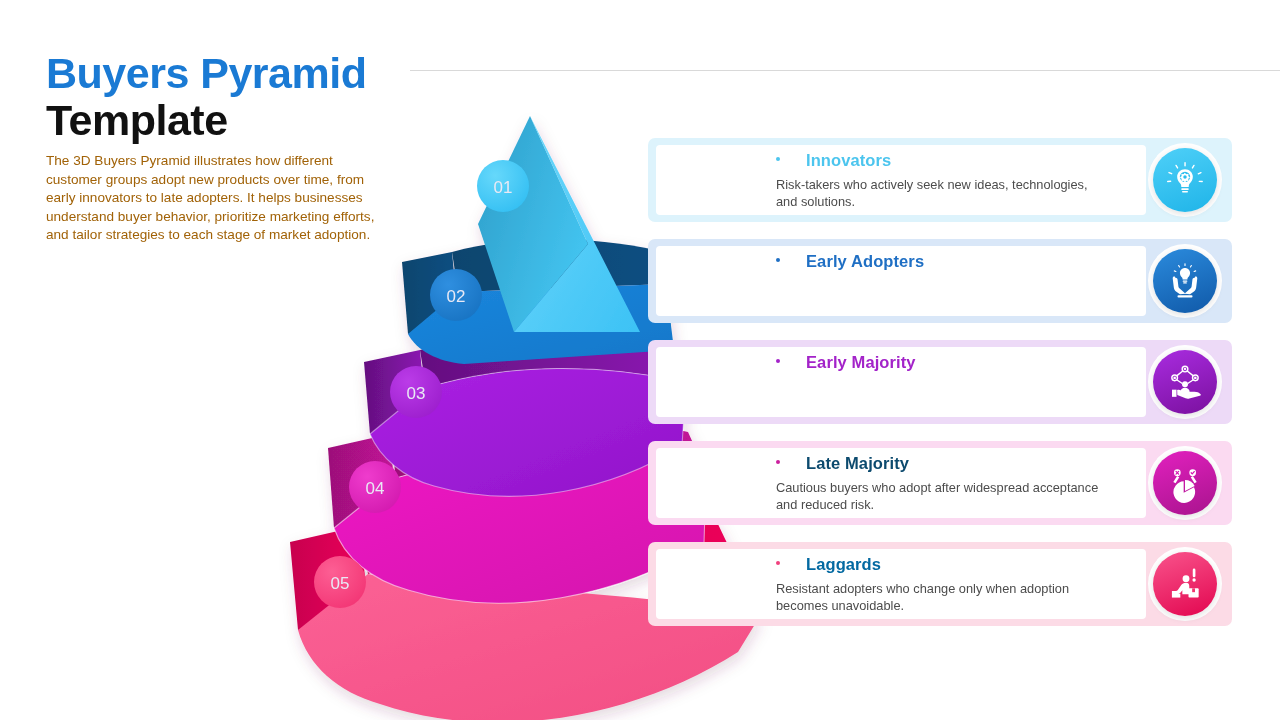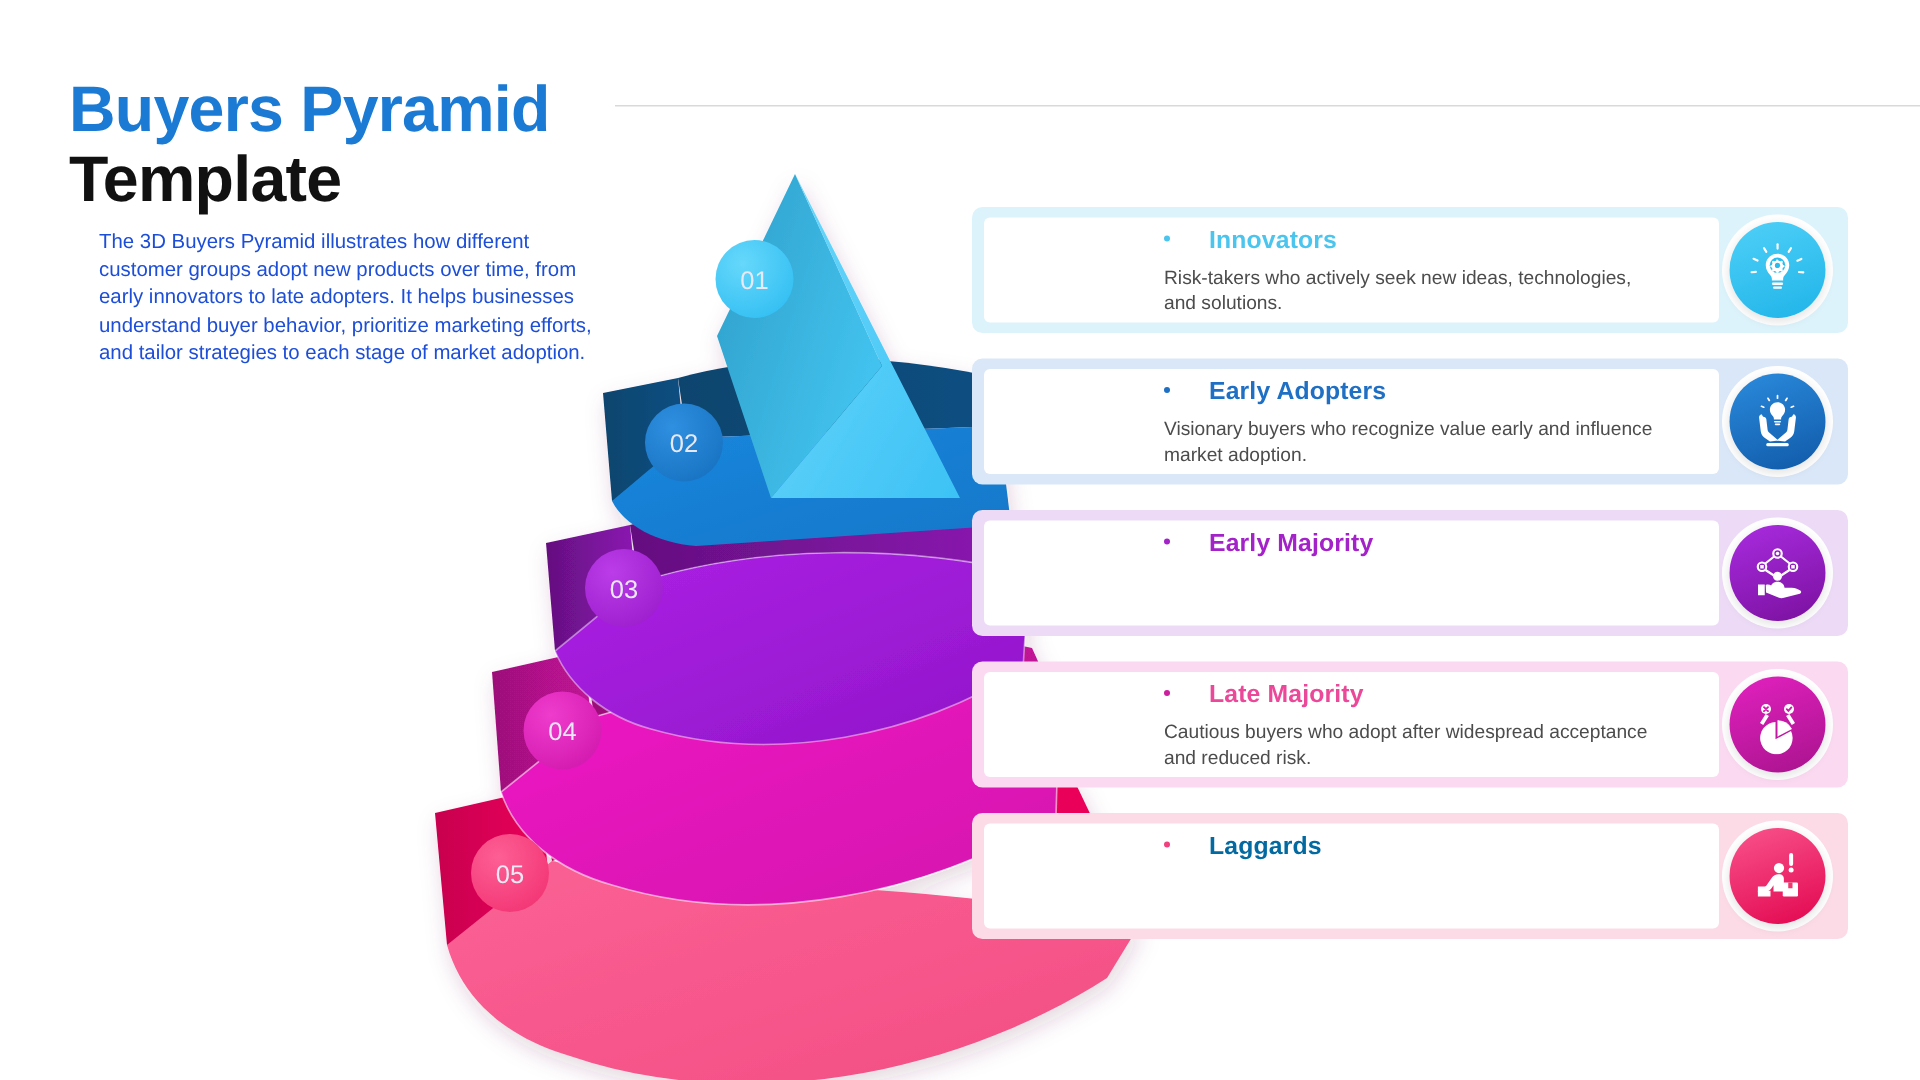--- a/index.html
+++ b/index.html
@@ -19,21 +19,21 @@
   .title-line2{
     font-size:43px;line-height:1.18;font-weight:700;color:#111111;
     letter-spacing:-0.5px;white-space:nowrap;
   }
   .header-rule{
     position:absolute;left:410px;top:70px;right:0px;height:1px;
     background:#d9d9d9;
   }
   .desc{
     position:absolute;left:46px;top:152px;width:340px;
-    font-size:13.6px;line-height:18.5px;color:#1d4ed8;margin-left:20px;
+    font-size:13.6px;line-height:18.5px;color:#a16207;
   }
 
   
   .rows{position:absolute;left:648px;top:138px;width:584px;}
   .row{
     position:relative;height:84px;margin-bottom:17px;
     border-radius:16px;
     text-decoration:underline;
   }
   .row-bg{
@@ -277,21 +277,20 @@
           </svg>
         </div>
       </div>
     </div>
 
     <div class="row">
       <div class="row-bg" style="background:#d9e7f8"></div>
       <div class="row-card"></div>
       <div class="row-text">
         <span class="bullet" style="background:#1f6fc4"></span><span class="row-title" style="color:#1f6fc4">Early Adopters</span>
-        <div class="row-desc">Visionary buyers who recognize value early and influence market adoption.</div>
       </div>
       <div class="icon-wrap">
         <div class="icon-ring"></div>
         <div class="icon-circle" style="background:linear-gradient(160deg,#2b8bdd,#1059a8)">
           <svg viewBox="0 0 48 48" fill="#ffffff">
             <path d="M24 8.5c-3.4 0-6.1 2.7-6.1 6 0 2.1 1.1 3.9 2.3 5 .6.6.9 1.3.9 2.1v.7h5.8v-.7c0-.8.3-1.5.9-2.1 1.2-1.1 2.3-2.9 2.3-5 0-3.3-2.7-6-6.1-6z"></path>
             <rect x="21.2" y="23.5" width="5.6" height="1.3" rx=".65"></rect>
             <rect x="21.8" y="25.6" width="4.4" height="1.3" rx=".65"></rect>
             <rect x="23.3" y="2.6" width="1.4" height="3.4" rx=".7"></rect>
             <rect x="16.2" y="4.6" width="1.4" height="3.4" rx=".7" transform="rotate(-33 16.9 6.3)"></rect>
@@ -331,21 +330,21 @@
             </g>
           </svg>
         </div>
       </div>
     </div>
 
     <div class="row">
       <div class="row-bg" style="background:#fbdaf1"></div>
       <div class="row-card"></div>
       <div class="row-text">
-        <span class="bullet" style="background:#cc1f9e"></span><span class="row-title" style="color:#ec4899">Late Majority</span>
+        <span class="bullet" style="background:#cc1f9e"></span><span class="row-title" style="color:#0c4a6e">Late Majority</span>
         <div class="row-desc">Cautious buyers who adopt after widespread acceptance and reduced risk.</div>
       </div>
       <div class="icon-wrap">
         <div class="icon-ring"></div>
         <div class="icon-circle" style="background:linear-gradient(160deg,#e221bf,#a8138d)">
           <svg viewBox="0 0 48 48">
             <g fill="#ffffff">
               <path d="M24 20.5v13.2l11.6-6.2A13.2 13.2 0 0 0 24 20.5z"></path>
               <path d="M22.4 21.9a13 13 0 1 0 12.4 7.3l-12.4 6.6z"></path>
               <circle cx="14.8" cy="11.6" r="4"></circle>
@@ -360,20 +359,21 @@
           </svg>
         </div>
       </div>
     </div>
 
     <div class="row">
       <div class="row-bg" style="background:#fcdbe6"></div>
       <div class="row-card"></div>
       <div class="row-text">
         <span class="bullet" style="background:#f0407d"></span><span class="row-title" style="color:#0369a1">Laggards</span>
+        <div class="row-desc">Resistant adopters who change only when adoption becomes unavoidable.</div>
       </div>
       <div class="icon-wrap">
         <div class="icon-ring"></div>
         <div class="icon-circle" style="background:linear-gradient(160deg,#f9548c,#e2064f)">
           <svg viewBox="0 0 48 48" fill="#ffffff">
             <rect x="33.3" y="5.5" width="3.2" height="10.4" rx="1.6"></rect>
             <circle cx="34.9" cy="19.2" r="2"></circle>
             <circle cx="25.2" cy="17.6" r="4.1"></circle>
             <path d="M24.9 22.6c-2.4 0-4.4 1.2-5.6 3l-3.9 5.6c-.5.8-1.4 1.2-2.3 1.2H8.3v4.2h5.3c2.2 0 4.3-1.1 5.6-2.9l1.6-2.3v4.9h8.3V26c0-1.9-1.5-3.4-3.4-3.4z"></path>
             <path d="M20.6 24.2l7.5 3.4-1.3 3-7.6-3.4z"></path>

